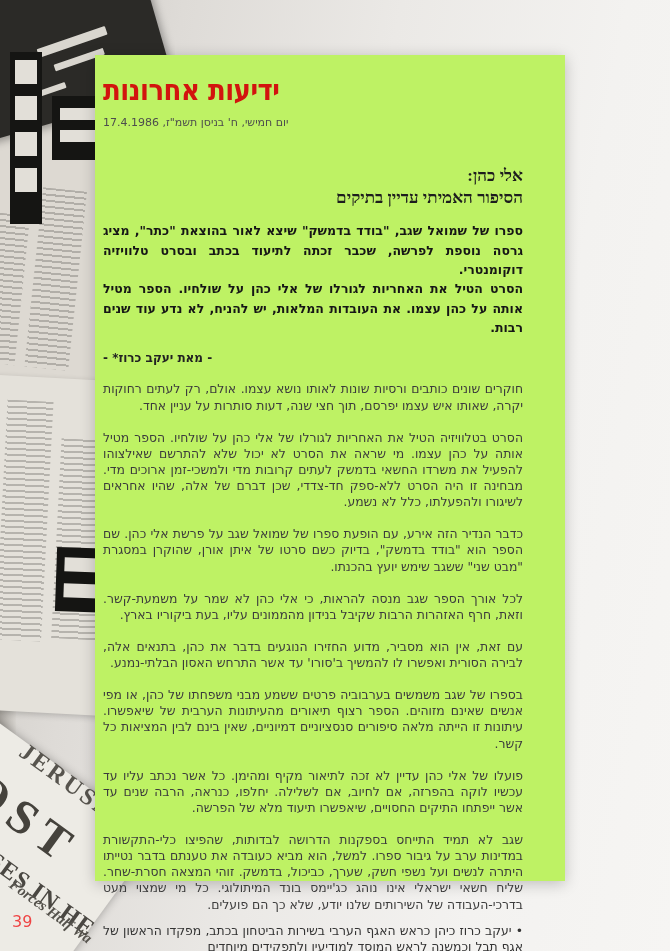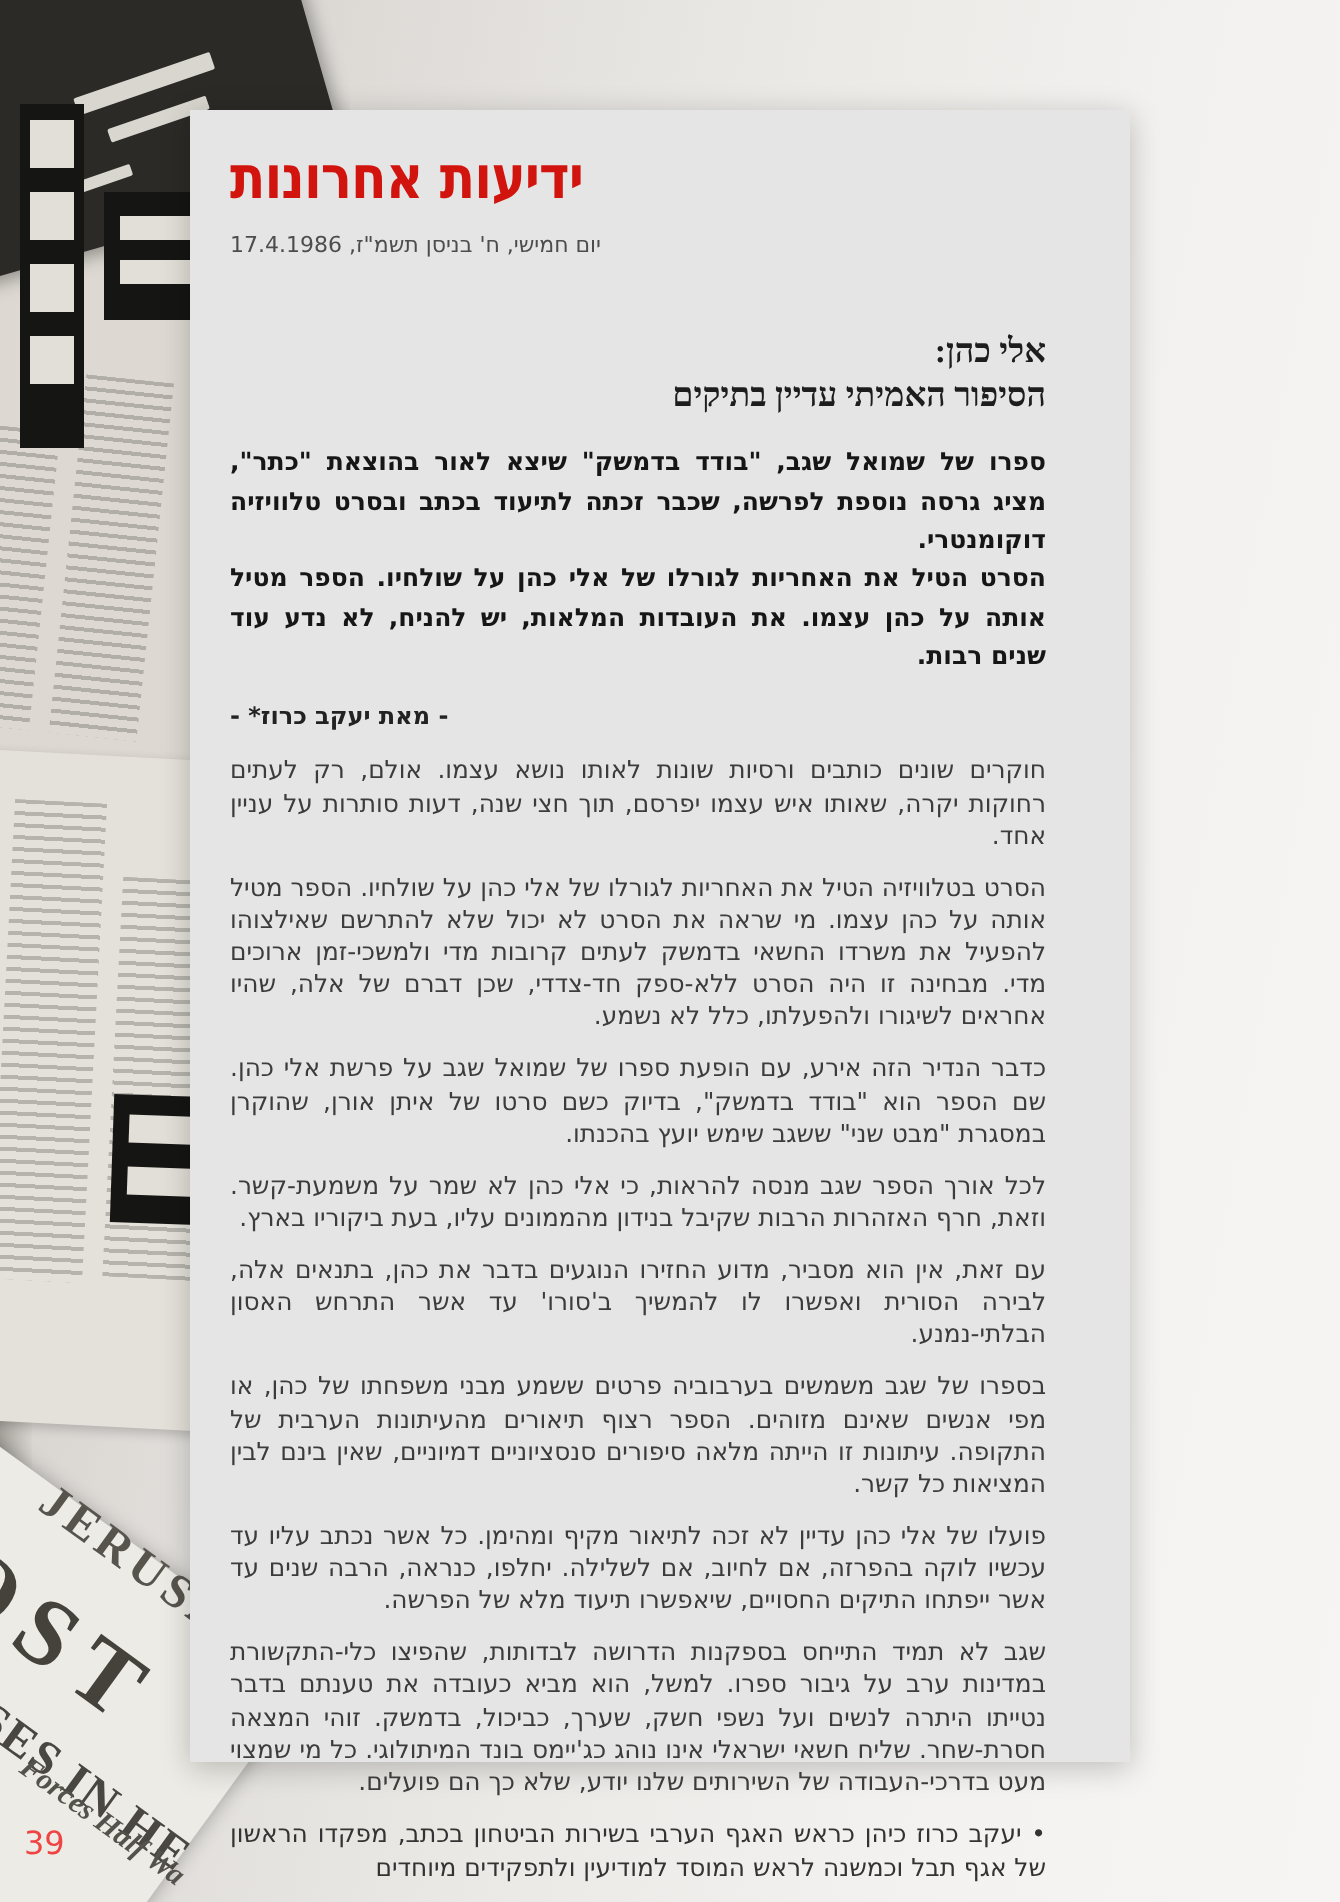--- a/index.html
+++ b/index.html
@@ -44,33 +44,33 @@
   .sheet-c{position:absolute;left:-46px;top:690px;width:250px;height:320px;background:#edebe5;
     transform:rotate(36deg);transform-origin:left top;box-shadow:0 0 10px rgba(0,0,0,.3);}
   .frag{position:absolute;transform:rotate(36deg);transform-origin:left top;
     font-family:"Liberation Serif",serif;font-weight:bold;white-space:nowrap;}
   .frag-jerusa{left:30px;top:738px;font-size:24px;color:#57544e;letter-spacing:3px;}
   .frag-ost{left:-8px;top:760px;font-size:48px;color:#45423c;letter-spacing:8px;}
   .frag-ases{left:-16px;top:836px;font-size:24px;color:#4a4742;letter-spacing:1px;}
   .frag-forces{left:16px;top:876px;font-size:15px;color:#55524c;font-style:italic;}
   .page-num{position:absolute;left:12px;top:912px;font-size:16px;color:#ef4444;z-index:5;}
   
-  .card{position:absolute;left:95px;top:55px;width:470px;height:826px;background:#e5e5e5;
-    box-sizing:border-box;padding:10px 42px 20px 20px;box-shadow:0 3px 14px rgba(0,0,0,.22);z-index:3;}
+  .card{position:absolute;left:95px;top:55px;width:470px;height:826px;background:#bef264;
+    box-sizing:border-box;padding:10px 42px 20px 8px;box-shadow:0 3px 14px rgba(0,0,0,.22);z-index:3;}
   .logo{display:block;width:max-content;direction:rtl;color:#d2140e;font-weight:bold;
     font-size:26px;transform:scaleY(1.15);transform-origin:left bottom;letter-spacing:-0.5px;margin-top:12px;}
   .dateline{display:block;width:max-content;direction:rtl;font-size:11px;color:#4d4d4d;margin-top:9px;}
   .headline{margin-top:36px;direction:rtl;color:#1d1d1d;font-weight:bold;
     font-size:17px;line-height:1.3;font-family:Liberation Serif, serif;}
   .lede{margin-top:12px;direction:rtl;text-align:justify;font-weight:bold;font-size:12.5px;
     line-height:1.55;color:#161616;}
   .lede p{margin:0;}
   .byline{margin-top:14px;direction:rtl;text-align:left;font-weight:bold;font-size:12px;color:#222;}
   .body-text{margin-top:12px;direction:rtl;text-align:justify;font-size:12.4px;line-height:1.3;color:#3c3c3c;}
-  .body-text p{margin:0 0 10px;}
+  .body-text p{margin:16px 0 10px;}
   .footnote{direction:rtl;text-align:justify;font-size:12.4px;line-height:1.35;color:#333;margin-top:4px;}
 </style>
 </head>
 <body>
 
 <div id="collage">
   <div class="edge-strip"></div>
   <div class="sheet-a">
     <div class="txtcol col1"></div>
     <div class="txtcol col2"></div>
@@ -121,18 +121,18 @@
     <p>ספרו של שמואל שגב, "בודד בדמשק" שיצא לאור בהוצאת "כתר", מציג גרסה נוספת לפרשה, שכבר זכתה לתיעוד בכתב ובסרט טלוויזיה דוקומנטרי.</p>
     <p>הסרט הטיל את האחריות לגורלו של אלי כהן על שולחיו. הספר מטיל אותה על כהן עצמו. את העובדות המלאות, יש להניח, לא נדע עוד שנים רבות.</p>
   </div>
   <div class="byline">- מאת יעקב כרוז* -</div>
   <div class="body-text">
     <p>חוקרים שונים כותבים ורסיות שונות לאותו נושא עצמו. אולם, רק לעתים רחוקות יקרה, שאותו איש עצמו יפרסם, תוך חצי שנה, דעות סותרות על עניין אחד.</p>
     <p>הסרט בטלוויזיה הטיל את האחריות לגורלו של אלי כהן על שולחיו. הספר מטיל אותה על כהן עצמו. מי שראה את הסרט לא יכול שלא להתרשם שאילצוהו להפעיל את משרדו החשאי בדמשק לעתים קרובות מדי ולמשכי-זמן ארוכים מדי. מבחינה זו היה הסרט ללא-ספק חד-צדדי, שכן דברם של אלה, שהיו אחראים לשיגורו ולהפעלתו, כלל לא נשמע.</p>
     <p>כדבר הנדיר הזה אירע, עם הופעת ספרו של שמואל שגב על פרשת אלי כהן. שם הספר הוא "בודד בדמשק", בדיוק כשם סרטו של איתן אורן, שהוקרן במסגרת "מבט שני" ששגב שימש יועץ בהכנתו.</p>
     <p>לכל אורך הספר שגב מנסה להראות, כי אלי כהן לא שמר על משמעת-קשר. וזאת, חרף האזהרות הרבות שקיבל בנידון מהממונים עליו, בעת ביקוריו בארץ.</p>
     <p>עם זאת, אין הוא מסביר, מדוע החזירו הנוגעים בדבר את כהן, בתנאים אלה, לבירה הסורית ואפשרו לו להמשיך ב'סורו' עד אשר התרחש האסון הבלתי-נמנע.</p>
-    <p>בספרו של שגב משמשים בערבוביה פרטים ששמע מבני משפחתו של כהן, או מפי אנשים שאינם מזוהים. הספר רצוף תיאורים מהעיתונות הערבית של התקופה. עיתונות זו הייתה מלאה סיפורים סנסציוניים דמיוניים, שאין בינם לבין המציאות כל קשר.</p>
+    <p>בספרו של שגב משמשים בערבוביה פרטים ששמע מבני משפחתו של כהן, או מפי אנשים שאינם מזוהים. הספר רצוף תיאורים מהעיתונות הערבית של שיאפשרו. עיתונות זו הייתה מלאה סיפורים סנסציוניים דמיוניים, שאין בינם לבין המציאות כל קשר.</p>
     <p>פועלו של אלי כהן עדיין לא זכה לתיאור מקיף ומהימן. כל אשר נכתב עליו עד עכשיו לוקה בהפרזה, אם לחיוב, אם לשלילה. יחלפו, כנראה, הרבה שנים עד אשר ייפתחו התיקים החסויים, שיאפשרו תיעוד מלא של הפרשה.</p>
     <p>שגב לא תמיד התייחס בספקנות הדרושה לבדותות, שהפיצו כלי-התקשורת במדינות ערב על גיבור ספרו. למשל, הוא מביא כעובדה את טענתם בדבר נטייתו היתרה לנשים ועל נשפי חשק, שערך, כביכול, בדמשק. זוהי המצאה חסרת-שחר. שליח חשאי ישראלי אינו נוהג כג'יימס בונד המיתולוגי. כל מי שמצוי מעט בדרכי-העבודה של השירותים שלנו יודע, שלא כך הם פועלים.</p>
   </div>
   <div class="footnote">• יעקב כרוז כיהן כראש האגף הערבי בשירות הביטחון בכתב, מפקדו הראשון של אגף תבל וכמשנה לראש המוסד למודיעין ולתפקידים מיוחדים</div>
 </div>
 
 </body></html>

